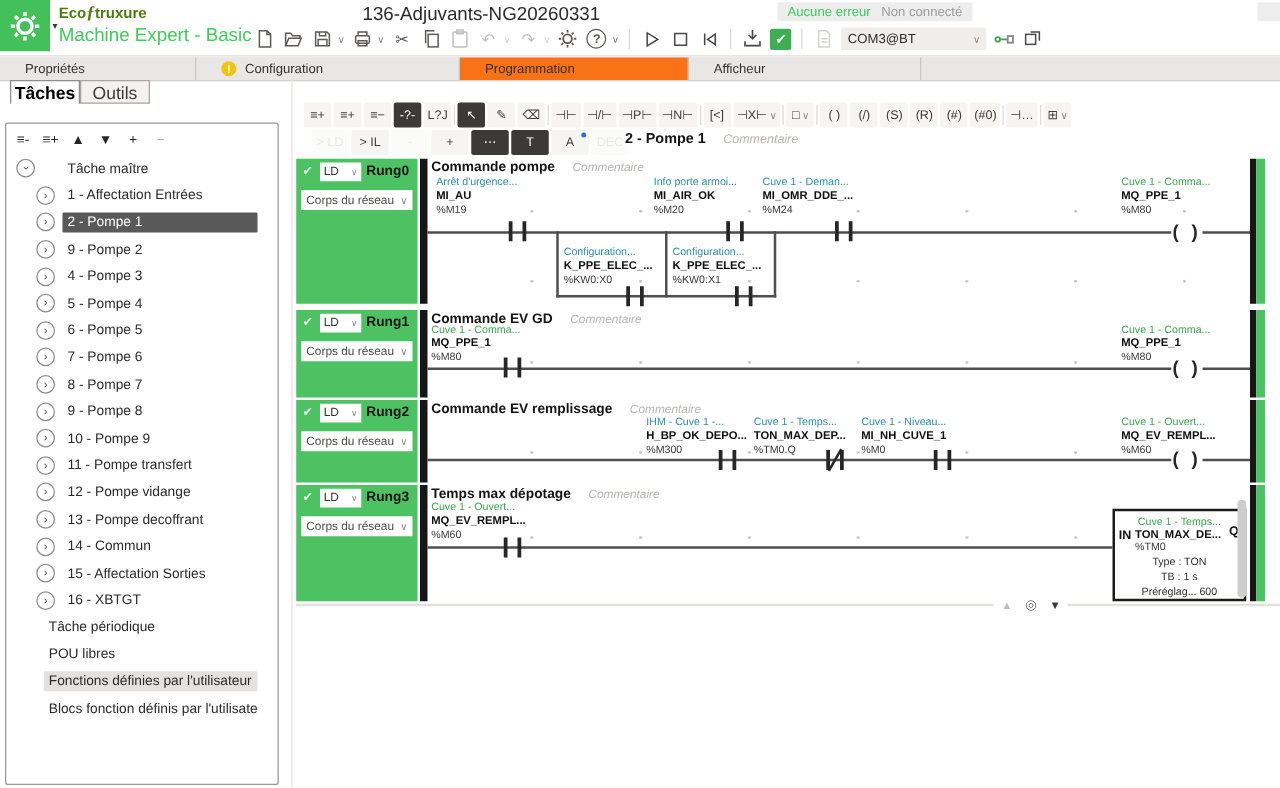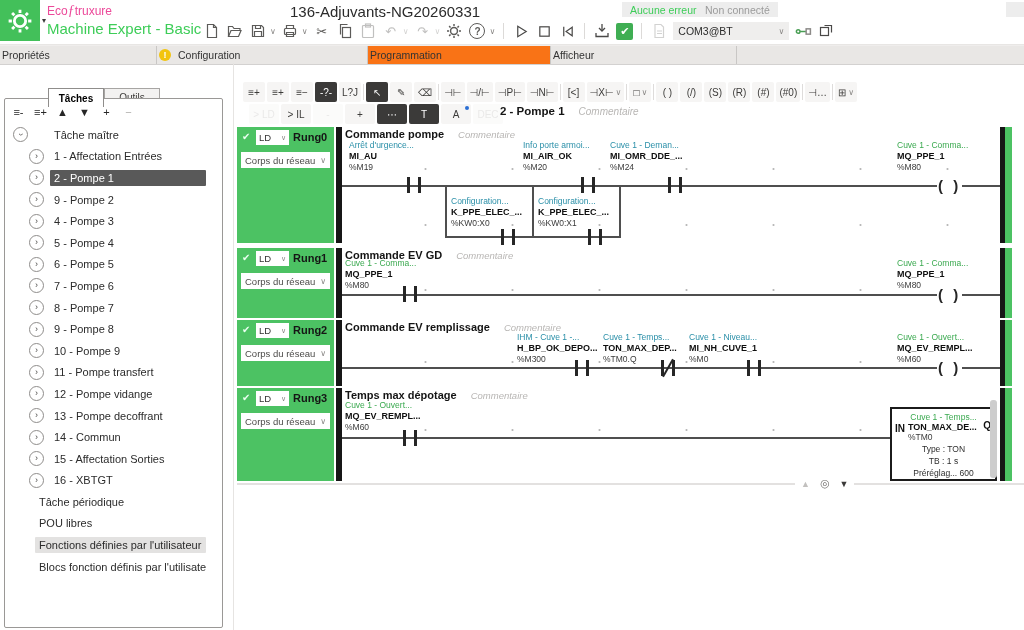--- a/index.html
+++ b/index.html
@@ -2,21 +2,21 @@
 <html><head>
 <meta charset="utf-8">
 <style>
   html,body{margin:0;padding:0;background:#fff;}
   #app{position:relative;width:1024px;height:630px;background:#fff;overflow:hidden;
        font-family:"Liberation Sans",sans-serif;-webkit-font-smoothing:antialiased;}
   
   .logo{position:absolute;left:0;top:0;width:40px;height:41px;background:#43c05a;
         display:flex;align-items:center;justify-content:center;}
   .logo-caret{position:absolute;left:42px;top:16px;font-size:8px;color:#3a3a3a;}
-  .brand1{position:absolute;left:47px;top:3px;font-size:12px;font-weight:normal;color:#ec4899;}
+  .brand1{position:absolute;left:47px;top:3px;font-size:12px;font-weight:bold;color:#4d7c0f;}
   .brand1 .fst{font-family:"Liberation Serif",serif;font-style:italic;font-size:14px;}
   .brand2{position:absolute;left:47px;top:20px;font-size:15px;color:#3dcd58;}
   .doc-title{position:absolute;left:290px;top:3px;font-size:15px;color:#2b2b2b;}
   .hbar{position:absolute;left:203px;top:20px;height:22px;display:flex;align-items:center;gap:5px;}
   .tico{width:18px;height:18px;display:flex;align-items:center;justify-content:center;
         color:#5c5b59;font-size:13px;cursor:default;}
   .tico svg{display:block;}
   .car{font-size:8px;color:#8a8886;margin-left:-2px;}
   .dis{opacity:.38;}
   .vsep{width:1px;height:16px;background:#dcdad8;margin:0 3px;}
@@ -27,29 +27,29 @@
   .com{height:18px;min-width:106px;background:#efeeed;display:flex;align-items:center;
        justify-content:space-between;padding:0 5px;font-size:10.5px;color:#2b2b2b;}
   .status{position:absolute;top:2px;height:15px;background:#ededed;font-size:10.5px;
           display:flex;align-items:center;padding:0 8px;}
   .st-ok{color:#3dcd58;}
   .st-off{color:#9b9b9b;}
   
   .tabbar{position:absolute;left:0;top:45px;width:1024px;height:18px;background:#e9e7e5;
           display:flex;border-top:1px solid #efedec;border-bottom:1px solid #d3d1d0;}
   .tab{display:flex;align-items:center;font-size:10.5px;color:#333;border-right:1px solid #c9c7c5;
-       box-sizing:border-box;padding-left:2px;text-align:center;}
+       box-sizing:border-box;padding-left:20px;text-align:center;}
   .tab.active{background:#f97316;}
   .t-prop{width:157px;}.t-conf{width:211px;}.t-prog{width:183px;}.t-aff{width:186px;}.t-mise{width:198px;}
   .warnic{display:none;width:12px;height:12px;border-radius:50%;background:#f2c40f;color:#fff;
           font-size:9px;font-weight:bold;align-items:center;justify-content:center;margin-right:7px;}
   .warnic.show{display:flex;}
   
-  .sbtab{position:absolute;top:88px;height:19px;display:flex;align-items:center;justify-content:center;
-         font-size:10px;box-sizing:border-box;margin-left:40px;}
+  .sbtab{position:absolute;top:64px;height:19px;display:flex;align-items:center;justify-content:center;
+         font-size:14px;box-sizing:border-box;}
   .sbtab.on{left:8px;width:56px;background:#fff;border:1px solid #8f8d8b;border-bottom:none;font-weight:bold;z-index:2;}
   .sbtab.off{left:64px;width:56px;background:#f3f2f1;border:1px solid #a7a5a3;color:#3c3b39;}
   .panel{position:absolute;left:4px;top:98px;width:219px;height:530px;border:1px solid #9a9896;
          border-radius:2px;background:#fff;box-sizing:border-box;overflow:hidden;}
   .ptools{display:flex;align-items:center;gap:3px;padding:3px 0 0 4px;height:20px;}
   .pbtn{min-width:19px;height:17px;border:0;background:transparent;font-size:11px;color:#262626;
         display:flex;align-items:center;justify-content:center;font-family:inherit;padding:0 2px;}
   .pbtn.dim{color:#b0aeac;}
   .tree{margin-top:2px;}
   .trow{height:21.6px;display:flex;align-items:center;font-size:11px;color:#2b2b2b;box-sizing:border-box;}

